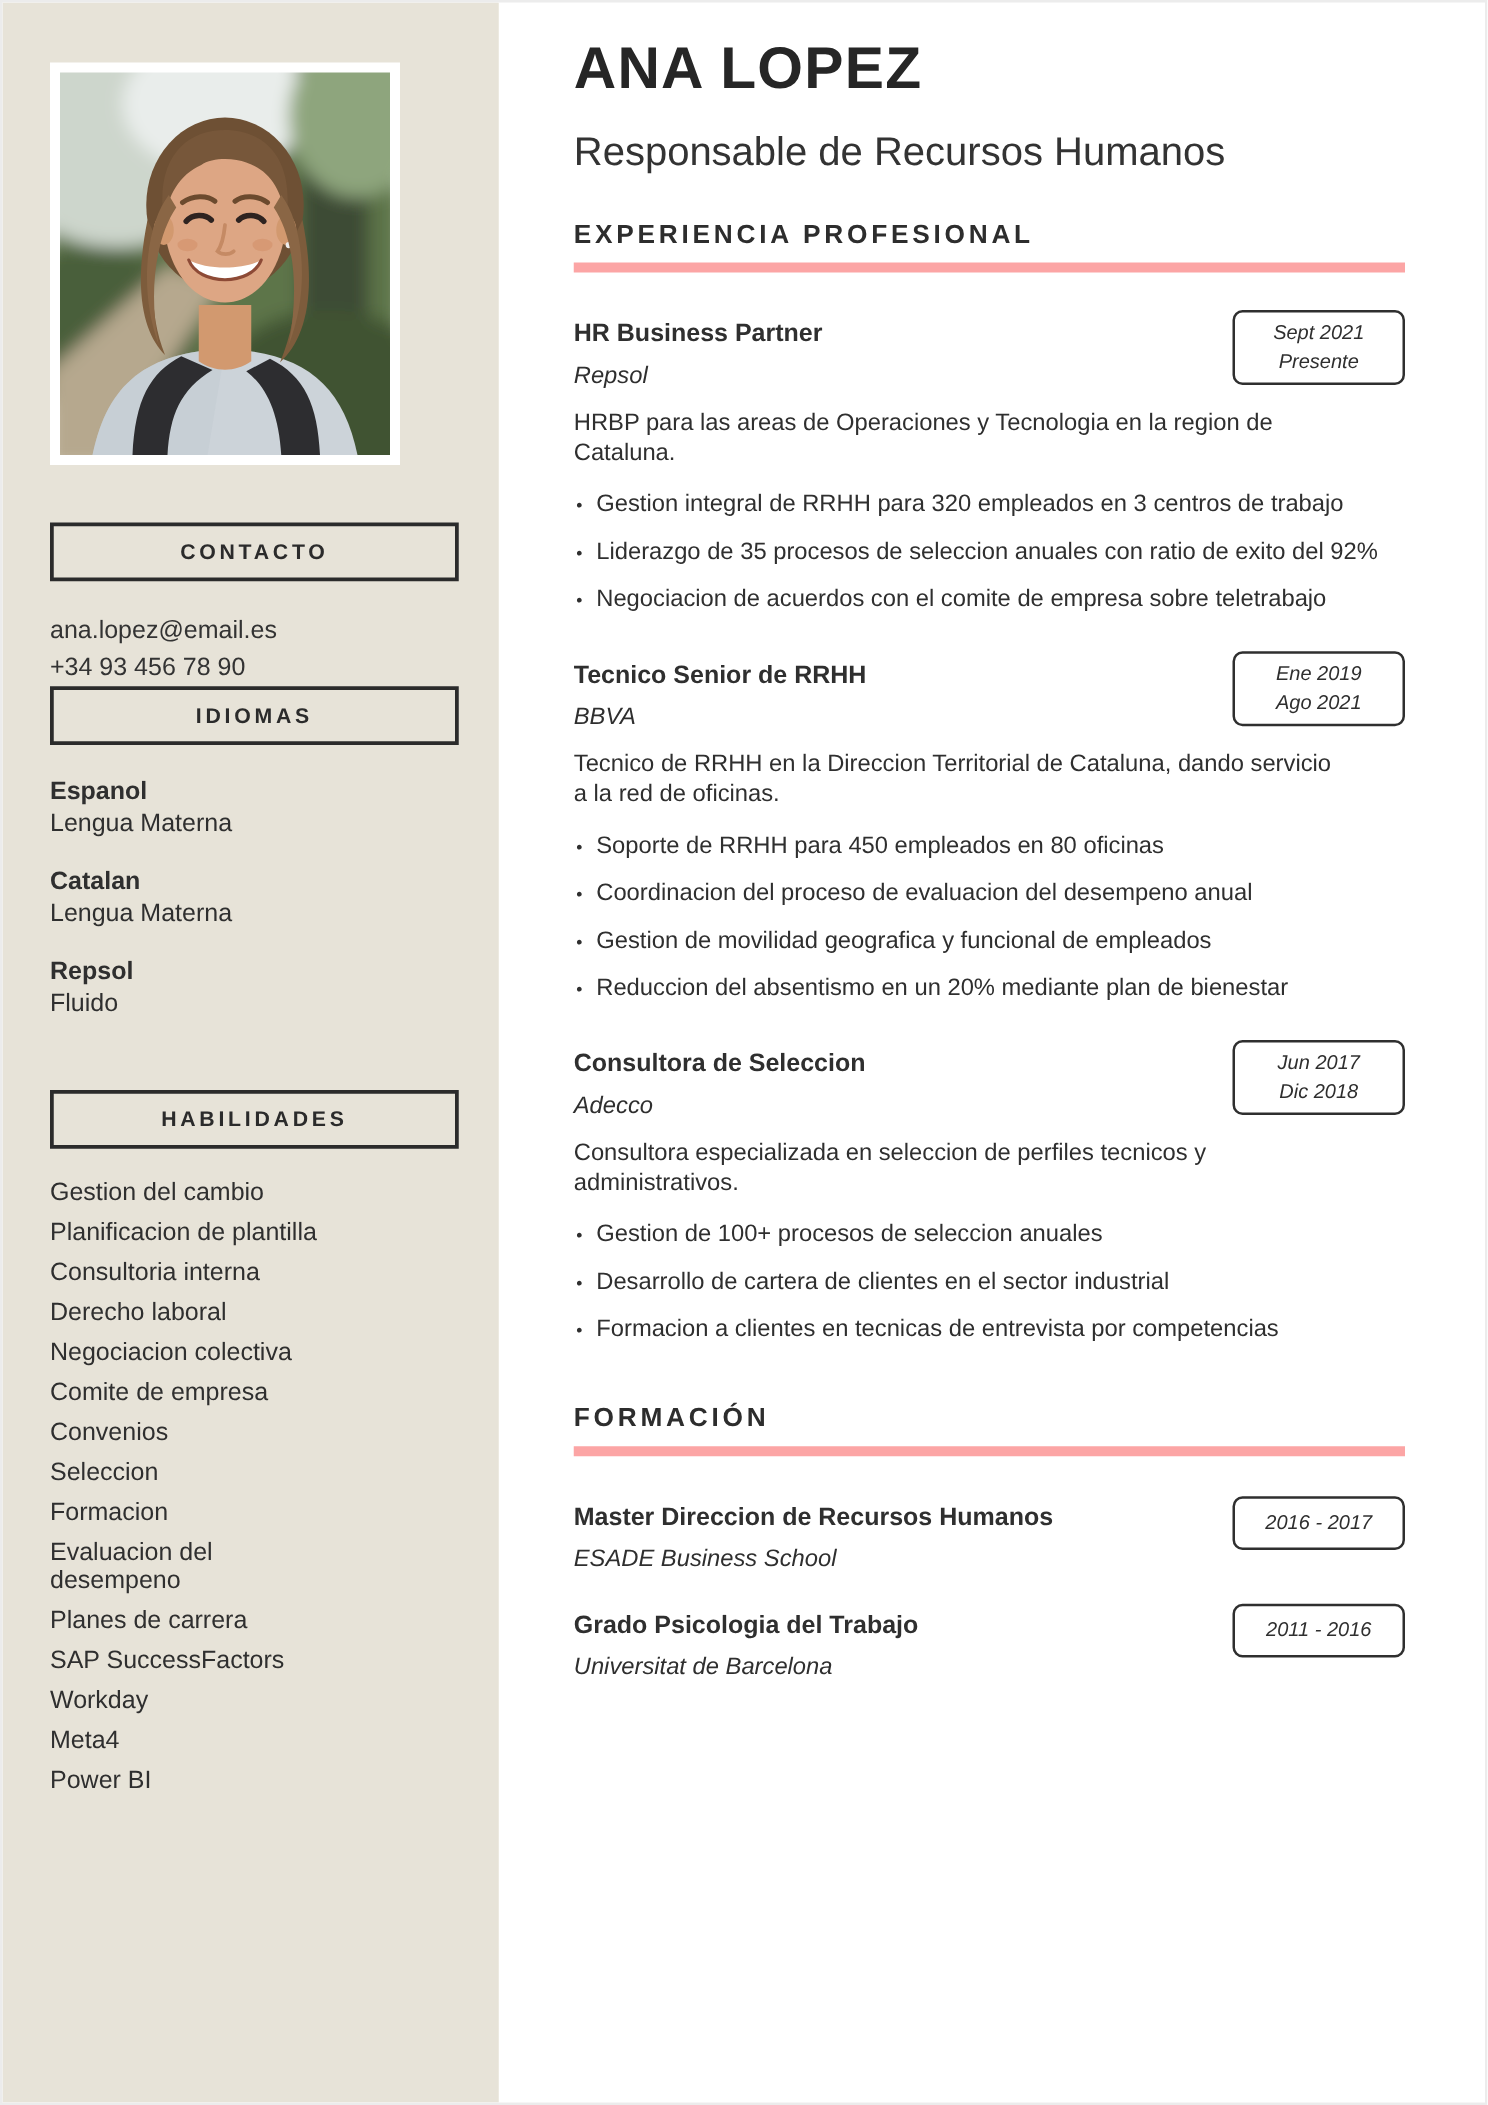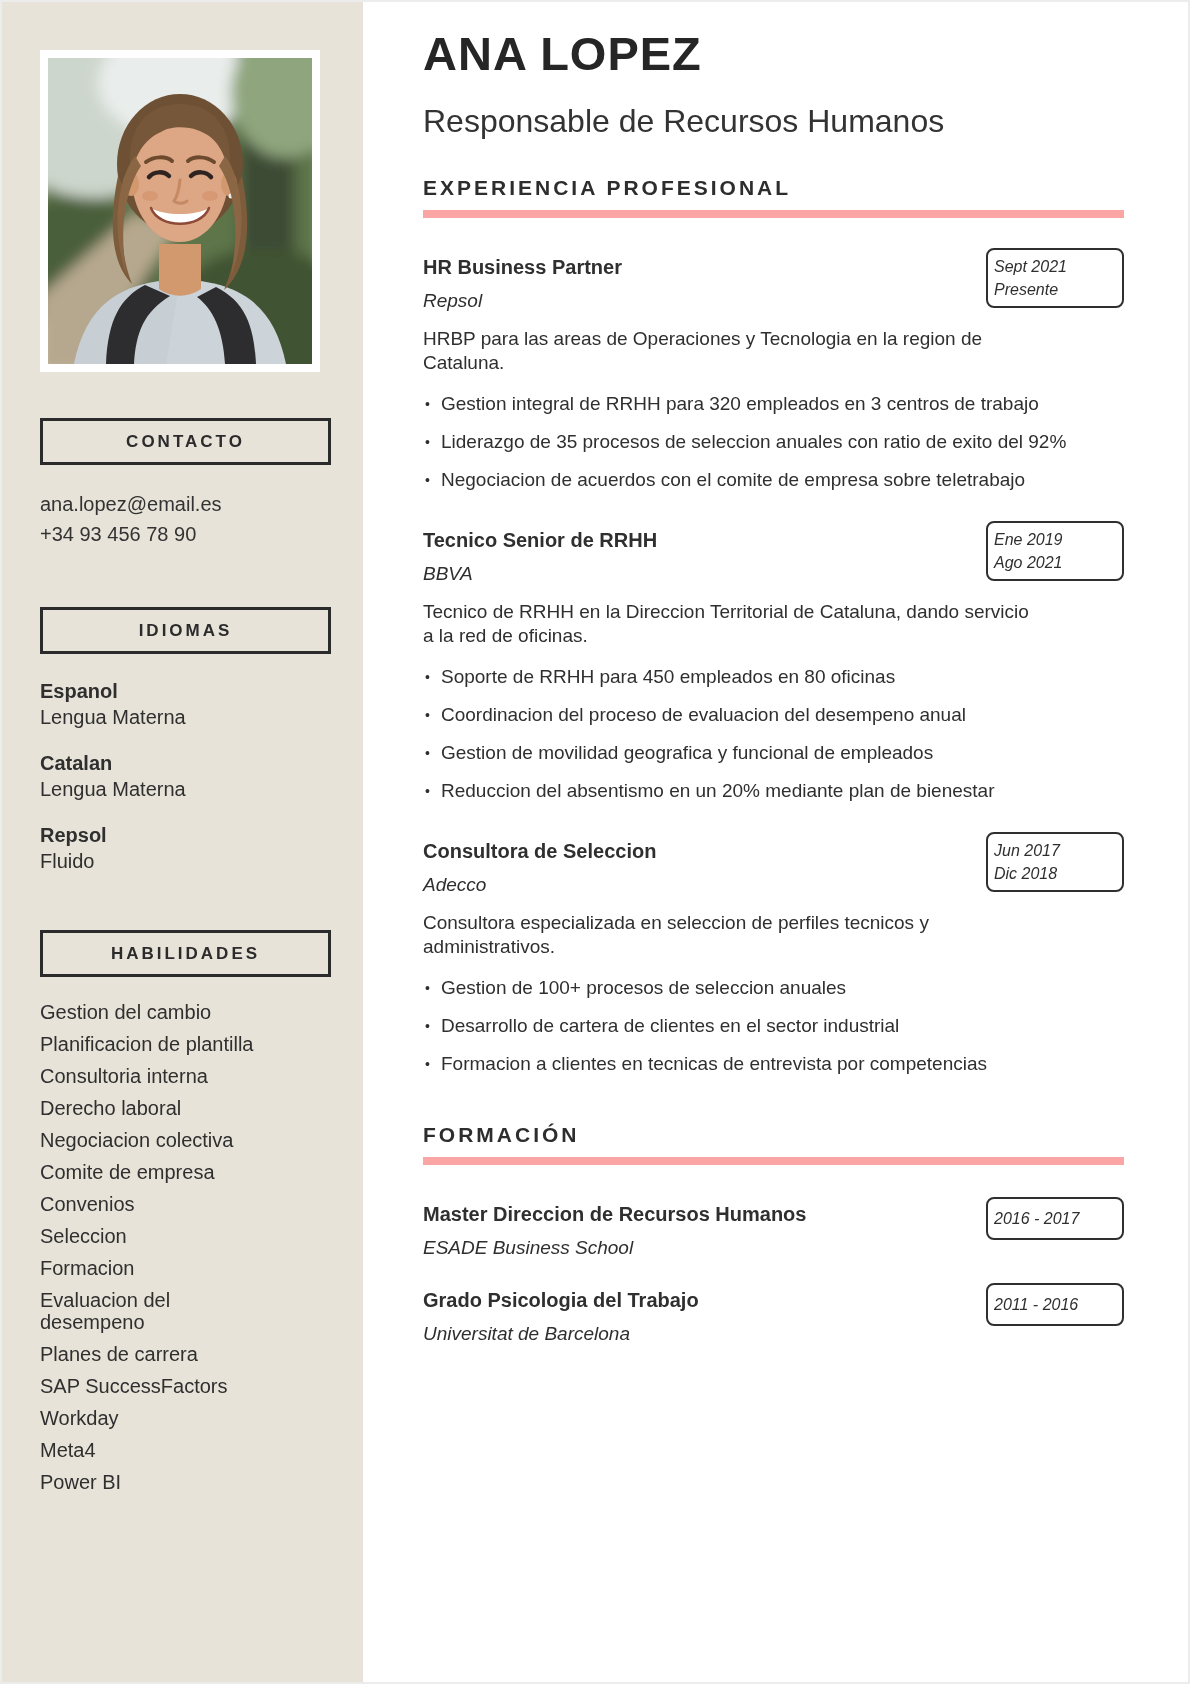--- a/index.html
+++ b/index.html
@@ -24,32 +24,32 @@
   .photo-frame {
     width: 280px;
     height: 322px;
     background: #ffffff;
     padding: 8px;
     margin-bottom: 46px;
   }
   .photo-frame svg { display: block; }
 
   .side-box {
-    width: 291px;
+    width: 327px;
     border: 3px solid #2b2b2b;
     text-align: center;
     font-weight: bold;
     font-size: 17px;
     letter-spacing: 3px;
     padding: 11px 4px 10px 4px;
     margin-bottom: 24px;
     color: #2b2b2b;
   }
 
-  .contact-lines { margin-bottom: 58px; }
+  .contact-lines { }
   .contact-lines div {
     font-size: 20px;
     line-height: 30px;
     color: #333333;
   }
 
   .lang-list { margin-bottom: 56px; }
   .lang-item { margin-bottom: 20px; }
   .lang-name { font-weight: bold; font-size: 20px; line-height: 26px; }
   .lang-level { font-size: 20px; line-height: 26px; }
@@ -130,21 +130,21 @@
     position: absolute;
     top: -8px;
     right: 0;
     width: 138px;
     border: 2px solid #2f2f2f;
     border-radius: 8px;
     background: #ffffff;
     font-style: italic;
     font-size: 16px;
     line-height: 23px;
-    text-align: left;
+    text-align: center;
     padding: 5px 6px;
   }
   .edu { position: relative; margin-bottom: 30px; }
   .edu .date-badge { top: -6px; padding: 8px 6px; }
 </style>
 </head>
 <body>
 
 <div class="page">
 

